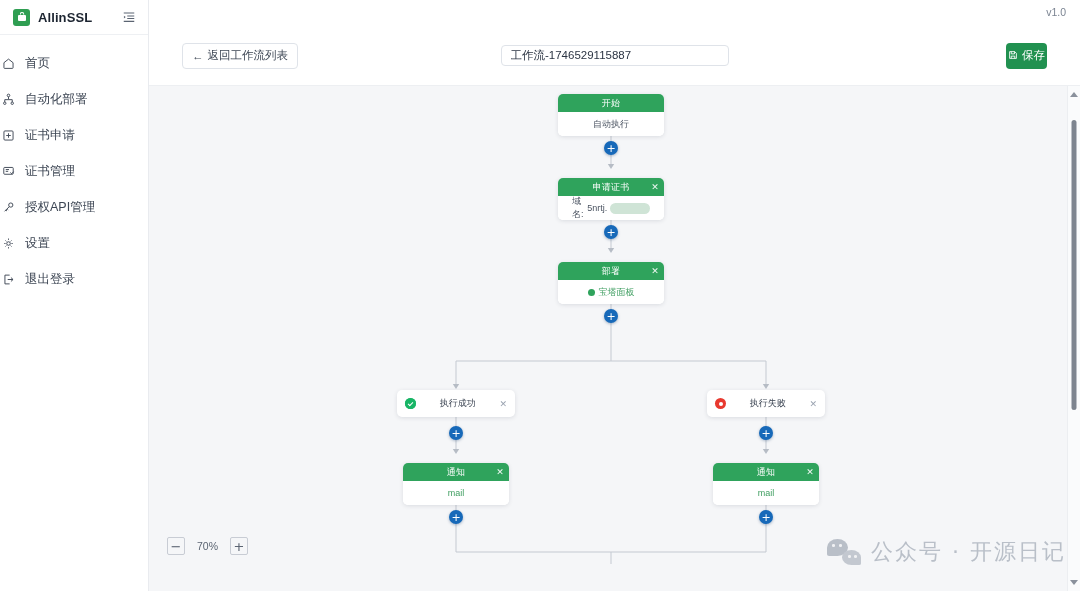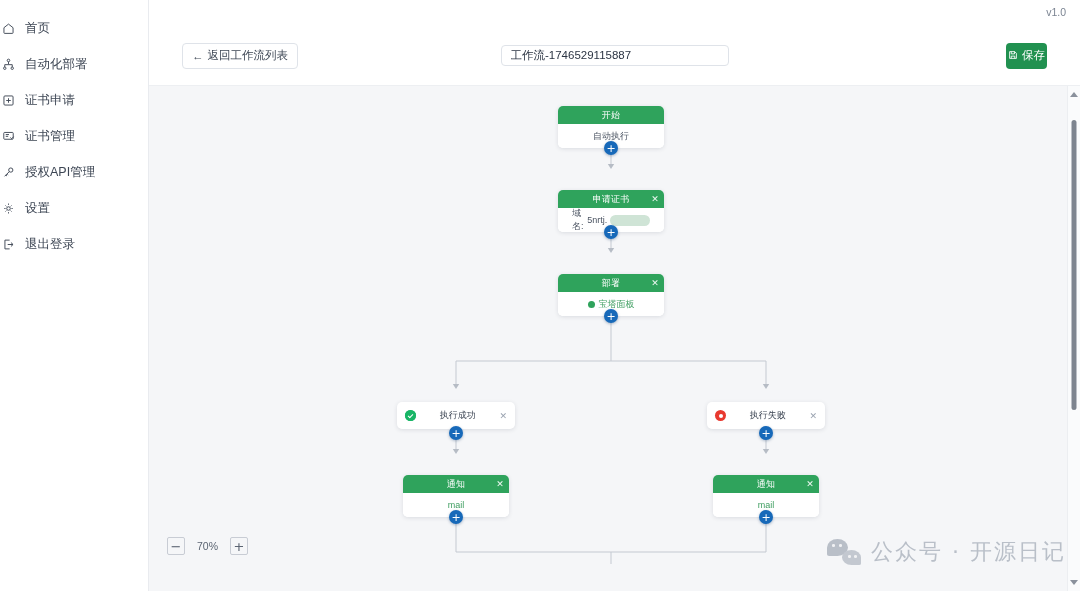--- a/index.html
+++ b/index.html
@@ -129,21 +129,20 @@
   .flow-svg { position: absolute; left: 0; top: 0; }
 
   
   .node {
     position: absolute;
     border-radius: 5px;
     background: #ffffff;
     box-shadow: 0 1px 4px rgba(40,50,70,.13);
     overflow: hidden;
     cursor: pointer;
-    margin-top: 12px;
   }
   .node-head {
     height: 18px; background: #2fa35c;
     display: flex; align-items: center; justify-content: center;
     position: relative;
     color: #ffffff; font-size: 9px; letter-spacing: .3px;
   }
   .node-close {
     position: absolute; right: 5px; top: 50%; transform: translateY(-50%);
     font-size: 9px; color: #ffffff; line-height: 1; cursor: pointer;
@@ -265,20 +264,33 @@
     background: #7d848f; cursor: pointer;
   }
 </style>
 </head>
 <body>
 
 <div class="app">
 
   <aside class="sidebar">
 
+    <div class="sidebar-header">
+      <span class="logo-mark">
+        <span class="lock-shackle"></span>
+          <span class="lock-body"></span>
+      </span>
+      <span class="logo-text">AllinSSL</span>
+      <span class="sidebar-collapse">
+        <svg width="14" height="14" viewBox="0 0 16 16" fill="none" stroke="currentColor" stroke-width="1.2">
+          <path d="M2 3.5h12M6 6.8h8M6 9.8h8M2 13h12"></path>
+          <path d="M2.2 6.5l2 1.6-2 1.6z" fill="currentColor" stroke="none"></path>
+        </svg>
+      </span>
+    </div>
 
     <nav class="nav">
 
       <div class="nav-item">
         <span class="nav-icon">
           <svg width="13" height="13" viewBox="0 0 16 16" fill="none" stroke="currentColor" stroke-width="1.15">
             <path d="M2.4 7L8 2.6 13.6 7v6.2a.8.8 0 01-.8.8H3.2a.8.8 0 01-.8-.8z"></path>
           </svg>
         </span>
         <span>首页</span>

